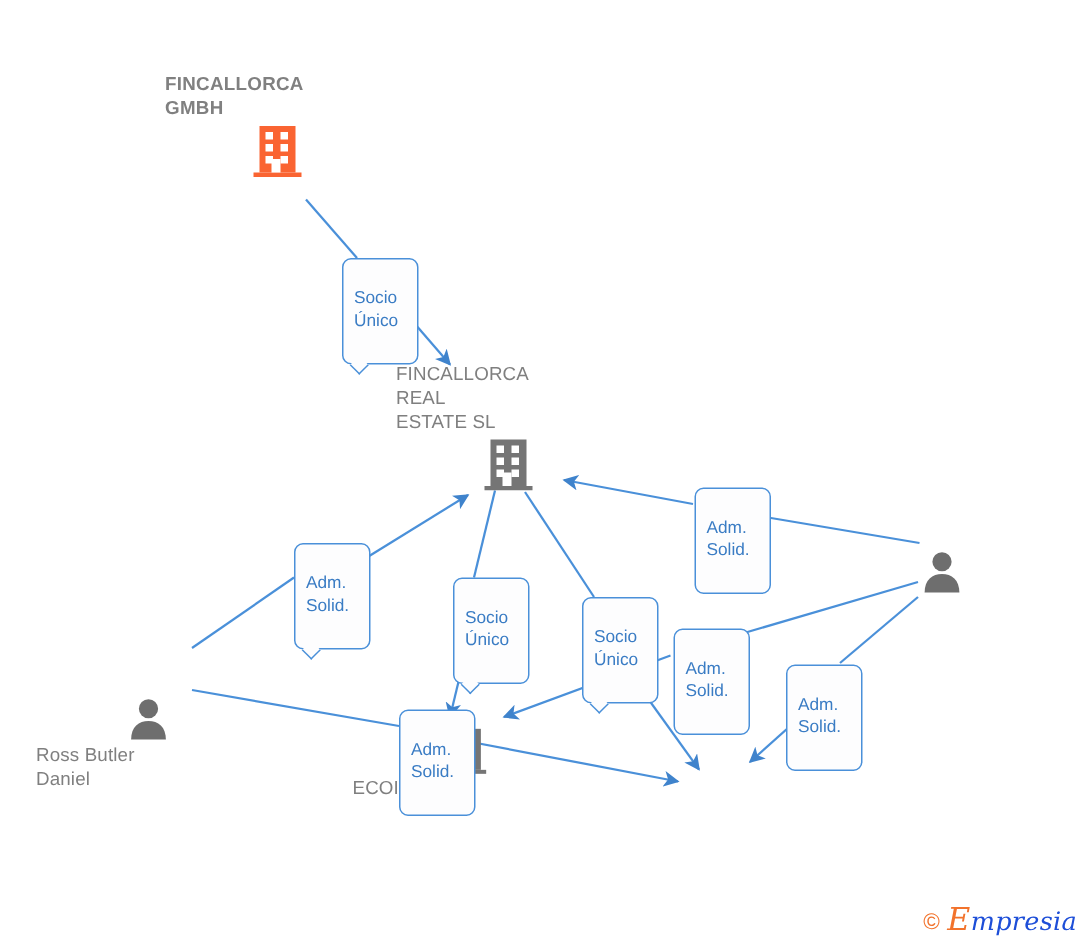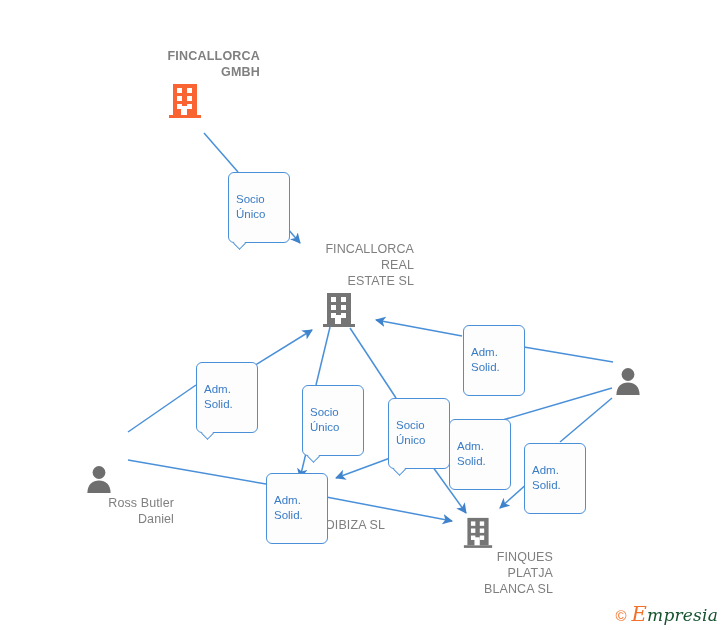--- a/index.html
+++ b/index.html
@@ -23,21 +23,21 @@
     left: 0;
     top: 0;
     width: 728px;
     height: 630px;
     pointer-events: none;
   }
   .node {
     position: absolute;
     width: 150px;
     margin-left: -75px;
-    text-align: right;
+    text-align: left;
     z-index: 3;
   }
   .node-label {
     font-size: 12.5px;
     line-height: 16px;
     color: #7f7f7f;
     letter-spacing: 0.1px;
     white-space: pre-line;
   }
   .node-label.bold {
@@ -54,21 +54,21 @@
 
   .edge-label {
     position: absolute;
     z-index: 5;
     background: #fdfdfe;
     border: 1.3px solid #4a90d9;
     border-radius: 6px;
     color: #3a7cc4;
     font-size: 11.5px;
     line-height: 15px;
-    padding: 4px 24px 5px 7px;
+    padding: 4px 13px 5px 7px;
     white-space: pre-line;
     text-align: left;
     box-sizing: border-box;
   }
   .edge-label .tail {
     position: absolute;
     width: 8px;
     height: 8px;
     background: #fdfdfe;
     border-right: 1.3px solid #4a90d9;
@@ -95,21 +95,21 @@
     line-height: 15px;
   }
   #watermark .brand {
     font-family: "DejaVu Serif", serif;
     font-style: italic;
     font-size: 17px;
     line-height: 17px;
     letter-spacing: 0.2px;
   }
   #watermark .brand .cap { color: #f2722b; font-size: 21px; }
-  #watermark .brand .rest { color: #14532d; }
+  #watermark .brand .rest { color: #1d4ed8; }
 </style>
 </head>
 <body>
 
 <div id="canvas">
 
   <svg id="edge-layer" viewBox="0 0 728 630" width="728" height="630" xmlns="http://www.w3.org/2000/svg">
     <defs>
       <marker id="arrow" viewBox="0 0 10 10" refX="9" refY="5" markerWidth="7" markerHeight="7" orient="auto-start-reverse">
         <path d="M 0 0 L 10 5 L 0 10 L 2.6 5 z" fill="#3f83cc"></path>
@@ -203,36 +203,20 @@
       <rect x="19" y="6" width="5" height="5" fill="#ffffff"></rect>
       <rect x="9" y="14" width="5" height="5" fill="#ffffff"></rect>
       <rect x="19" y="14" width="5" height="5" fill="#ffffff"></rect>
       <rect x="9" y="22" width="5" height="5" fill="#ffffff"></rect>
       <rect x="19" y="22" width="5" height="5" fill="#ffffff"></rect>
       <rect x="13" y="24" width="6" height="9" fill="#ffffff"></rect>
     </svg>
     <div class="node-label">ECOIBIZA SL</div>
   </div>
 
-  <div class="node label-below" style="left:478px; top:516px;">
-    <svg class="node-icon" width="30" height="32" viewBox="0 0 34 36">
-      <rect x="5" y="2" width="24" height="31" fill="#757575"></rect>
-      <rect x="1" y="33" width="32" height="3" fill="#757575"></rect>
-      <rect x="9" y="6" width="5" height="5" fill="#ffffff"></rect>
-      <rect x="19" y="6" width="5" height="5" fill="#ffffff"></rect>
-      <rect x="9" y="14" width="5" height="5" fill="#ffffff"></rect>
-      <rect x="19" y="14" width="5" height="5" fill="#ffffff"></rect>
-      <rect x="9" y="22" width="5" height="5" fill="#ffffff"></rect>
-      <rect x="19" y="22" width="5" height="5" fill="#ffffff"></rect>
-      <rect x="13" y="24" width="6" height="9" fill="#ffffff"></rect>
-    </svg>
-    <div class="node-label">FINQUES
-PLATJA
-BLANCA SL</div>
-  </div>
 
   <div class="edge-label has-tail" style="left:228px; top:172px;">
     <span>Socio
 Único</span>
     <span class="tail"></span>
   </div>
 
   <div class="edge-label has-tail" style="left:196px; top:362px;">
     <span>Adm.
 Solid.</span>

